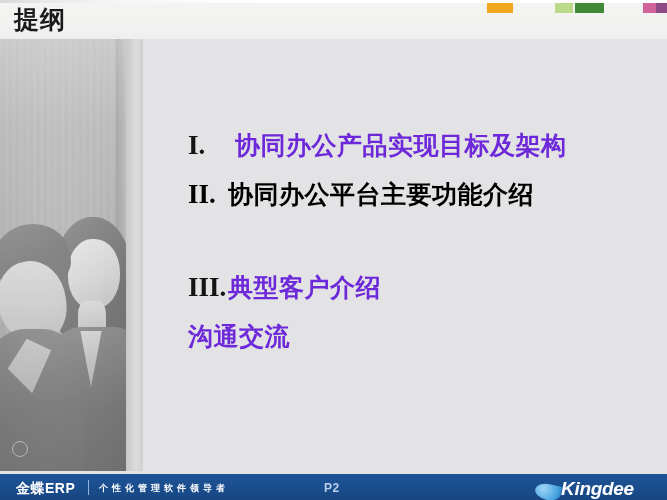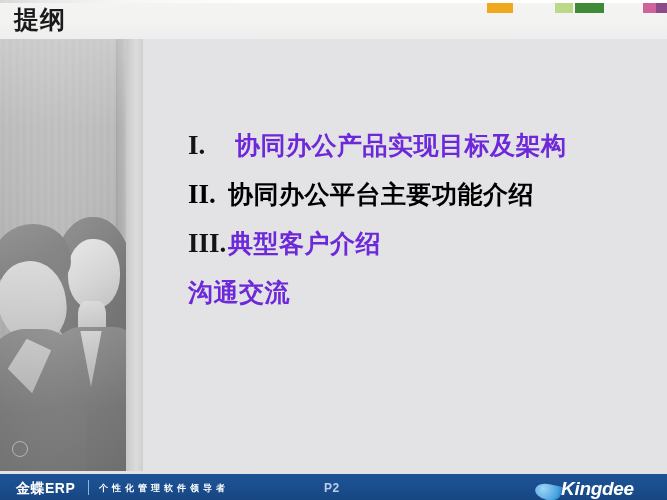--- a/index.html
+++ b/index.html
@@ -211,21 +211,21 @@
     line-height: 34px;
     letter-spacing: 0.5px;
     color: #6d28d9;
   }
   .item-highlight .num,
   .item-highlight .label {
     color: #000000;
   }
   .item-1 .num { min-width: 47px; }
   .item-2 .num { min-width: 40px; }
-  .item-3 .num { min-width: 40px; }
+  .item-3 .num { min-width: 40px; margin-top: 44px; }
   .item-4 .num { min-width: 40px; }
 
   
   .footer {
     position: absolute;
     left: 0;
     bottom: 0;
     width: 667px;
     height: 26px;
     background: linear-gradient(to bottom, #1d5396 0%, #1a4d8d 55%, #174682 100%);

